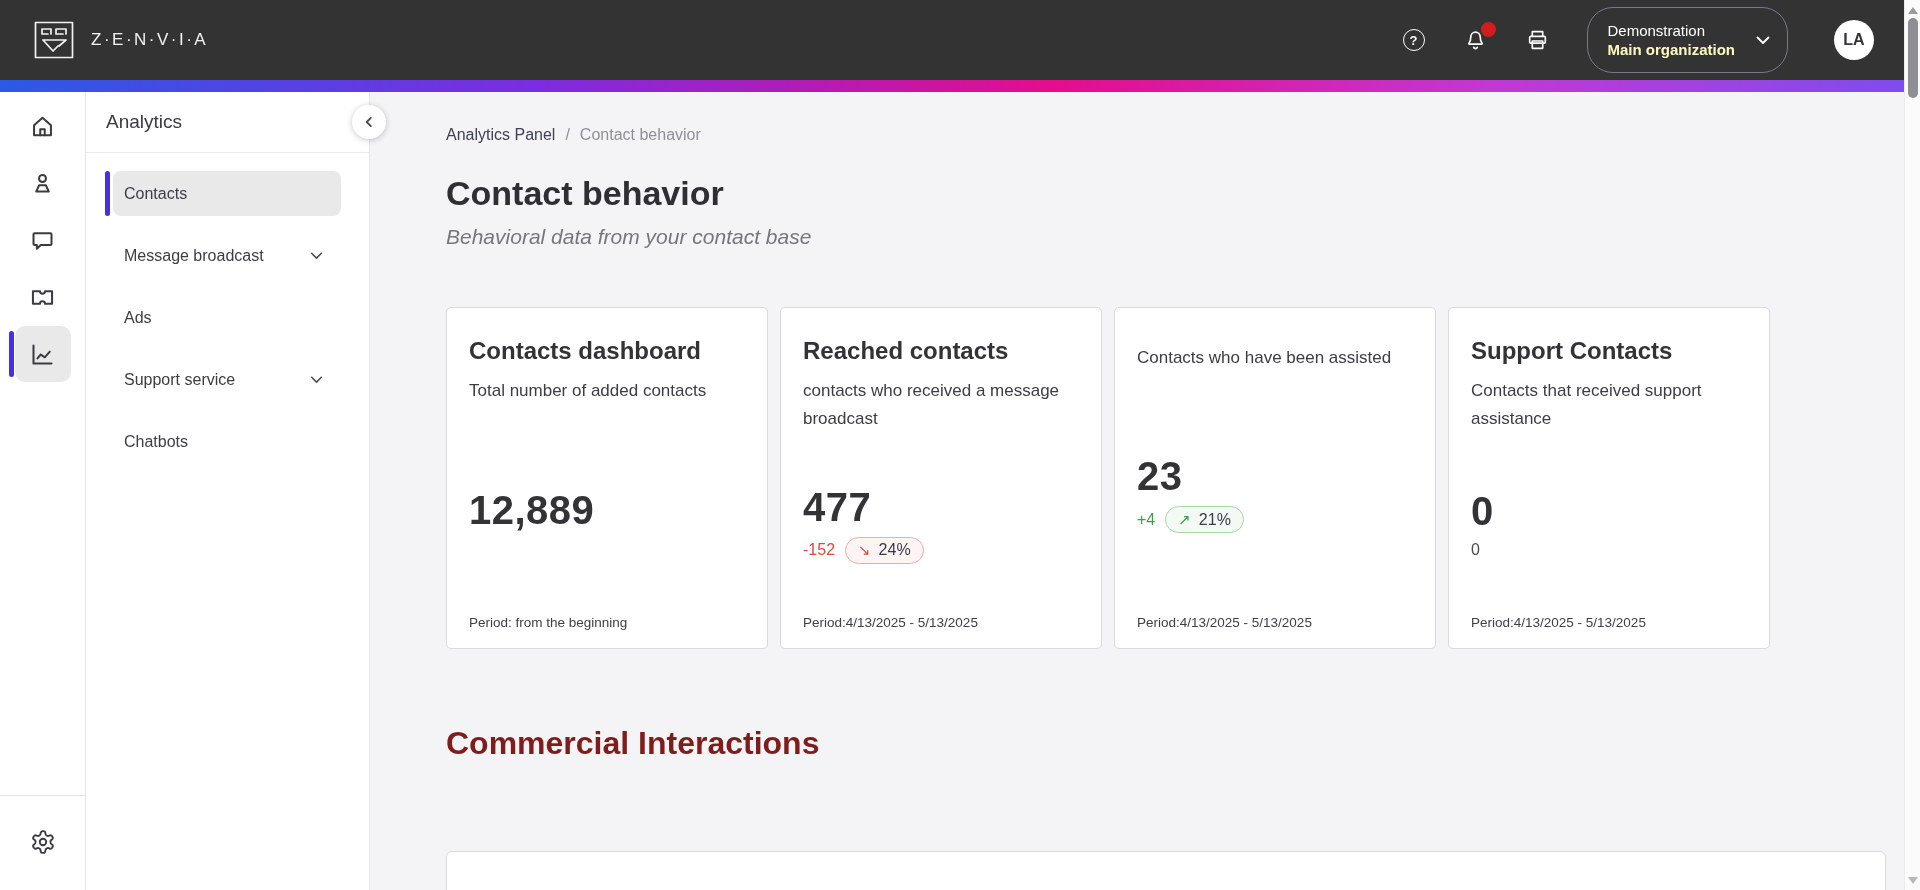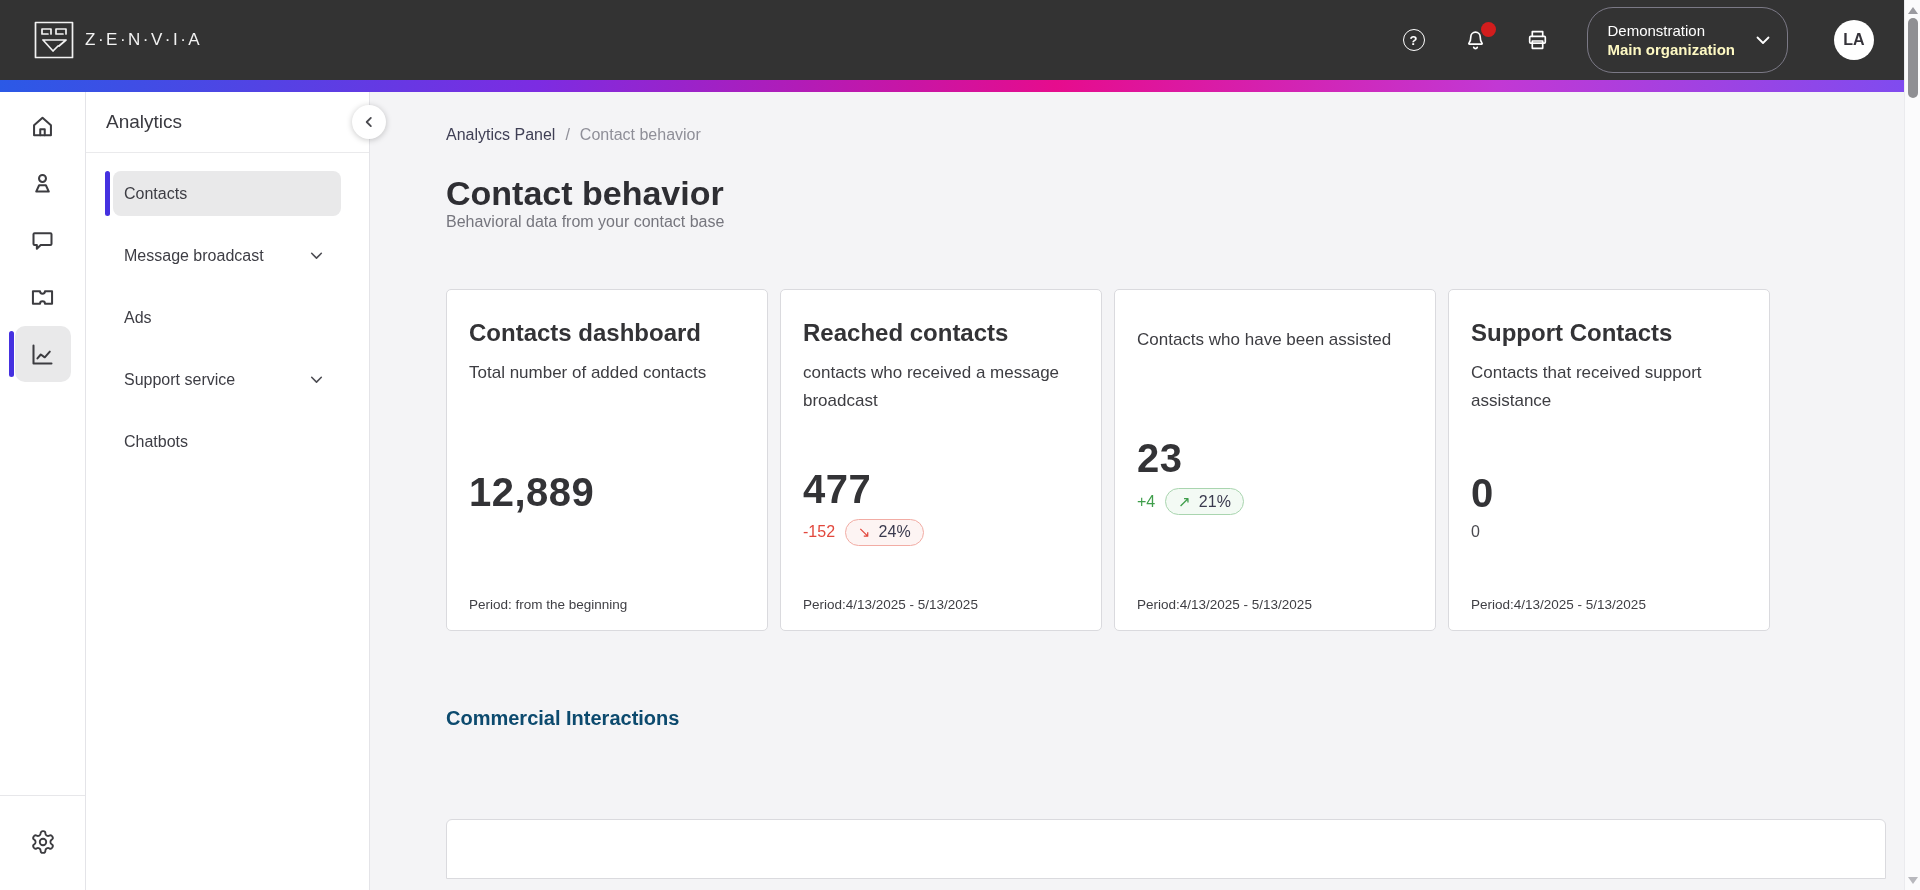--- a/index.html
+++ b/index.html
@@ -9,21 +9,21 @@
     background:#f4f4f6;
     width:1920px; height:890px; overflow:hidden;
   }
   .app { position:relative; width:1920px; height:890px; --accent:#4531e0; }
 
   
   .topbar {
     height:80px; background:#333333; display:flex; align-items:center;
     padding:0 46px 0 14px; color:#f4f4f4;
   }
-  .brand { display:flex; align-items:center; gap:11px;padding-left:20px; }
+  .brand { display:flex; align-items:center; gap:17px;padding-left:20px; }
   .brand-logo { display:flex; }
   .brand-text { font-size:17px; letter-spacing:2.5px; color:#f2f2f2; font-weight:500; }
   .topbar-right { margin-left:auto; display:flex; align-items:center; gap:36px; }
   .icon-btn { width:26px; height:26px; display:flex; align-items:center; justify-content:center; position:relative; cursor:pointer; }
   .help-circle {
     width:22px; height:22px; border:1.7px solid #fff; border-radius:50%;
     display:flex; align-items:center; justify-content:center;
     font-size:13px; font-weight:700; color:#fff;
   }
   .notif-dot {
@@ -97,21 +97,21 @@
   }
   .nav-chevron { margin-left:auto; display:flex; color:#4c4c52; }
 
   
   .main { flex:1; padding:34px 0 0 76px; position:relative; }
   .content { width:1374px; }
   .breadcrumb { display:flex; gap:10px; font-size:16px; }
   .crumb-link { color:#3f3f55; cursor:pointer; }
   .crumb-sep, .crumb-current { color:#8f8f98; }
   .page-title { margin-top:30px; font-size:34px; font-weight:700; color:#2e2e33; }
-  .page-sub { font-size:16px; color:#76767e; }
+  .page-sub { margin-top:12px; font-size:21px; color:#76767e;font-style:italic; }
 
   .cards { display:flex; gap:12px; margin-top:58px; }
   .card {
     width:322px; height:342px; background:#fff; border:1px solid #dadade; border-radius:5px;
     padding:26px 22px 18px; display:flex; flex-direction:column;
   }
   .card-title { font-size:24px; font-weight:700; color:#333336; line-height:33px; }
   .card-sub { margin-top:10px; font-size:17px; color:#3d3d42; line-height:28px; }
   .card-value { margin-top:auto; font-size:40px; font-weight:700; color:#333336; line-height:44px; letter-spacing:.5px; }
   .delta-row { display:flex; align-items:center; gap:10px; margin-top:8px; font-size:16px; }
@@ -122,21 +122,21 @@
     display:flex; align-items:center; gap:8px; height:27px; padding:0 12px;
     border-radius:14px; font-size:16px; color:#3a3a4e;
   }
   .pill.down { border:1px solid #f2aca4; background:#fdf4f3; }
   .pill.up   { border:1px solid #a9d5af; background:#f3faf4; }
   .arr { font-family:"DejaVu Sans", sans-serif; font-size:15px; }
   .arr.down { color:#e2483d; }
   .arr.up   { color:#3f9e4b; }
   .card-period { margin-top:auto; font-size:13.5px; color:#3f3f44; }
 
-  .section-title { margin-top:76px; font-size:20px; font-weight:700; color:#0c4a6e; }
+  .section-title { margin-top:76px; font-size:32px; font-weight:700; color:#7f1d1d; }
   .bottom-panel {
     margin-top:89px; width:1440px; height:60px;
     background:#fff; border:1px solid #dadade; border-radius:6px 6px 0 0;
   }
 
   
   .scrollbar {
     position:absolute; right:0; top:0; width:16px; height:890px;
     background:#fbfbfc; border-left:1px solid #ebebee; z-index:40;
   }

